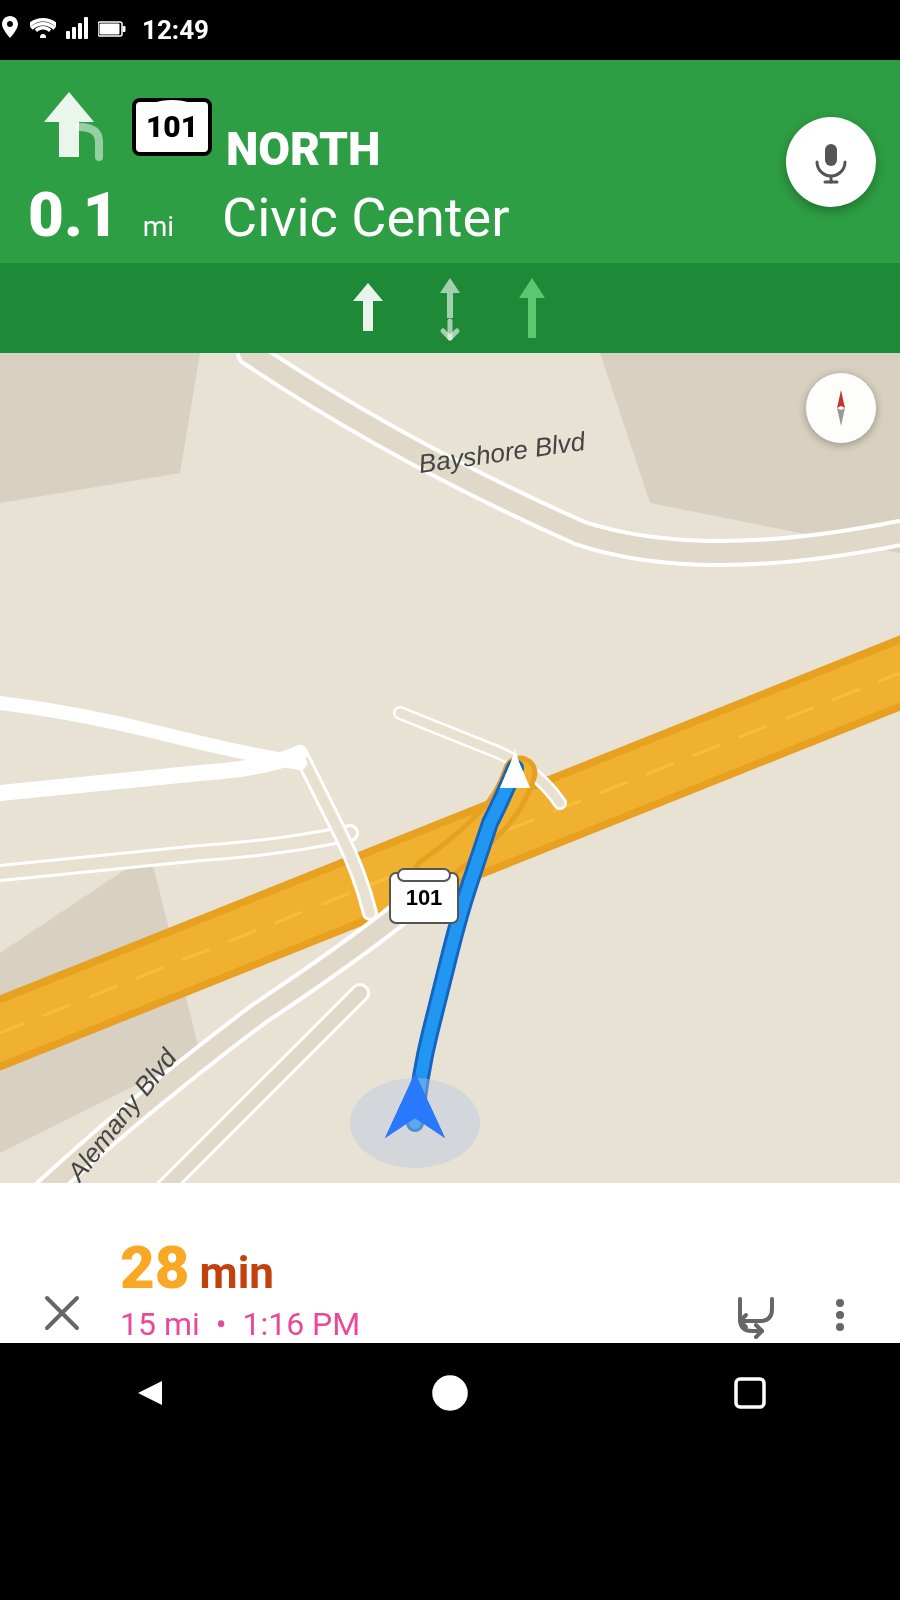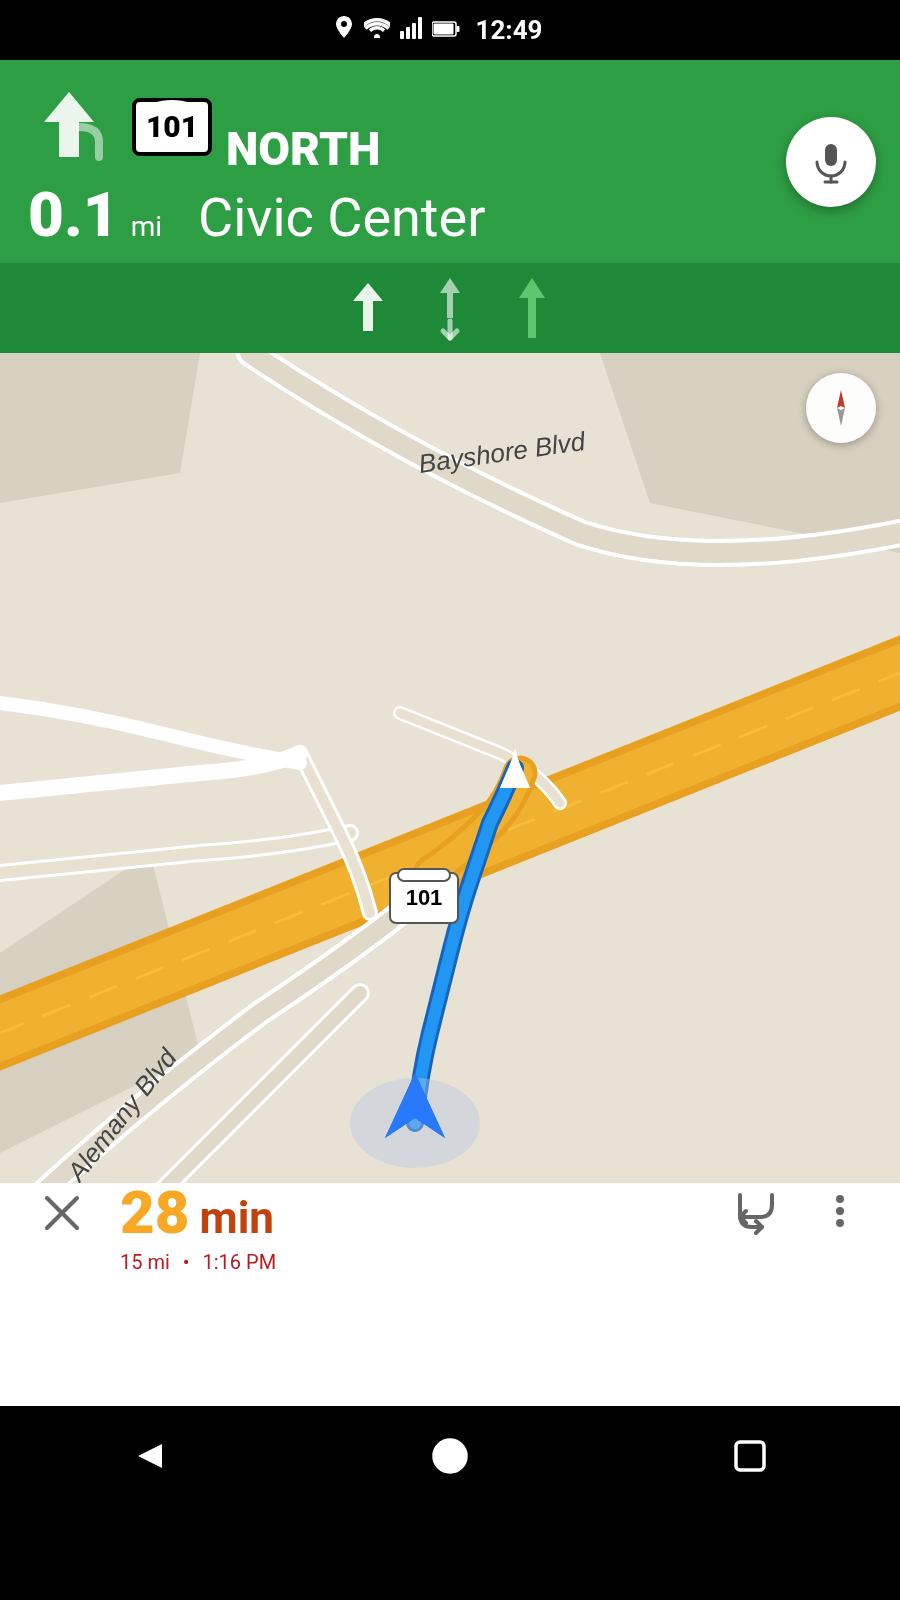--- a/index.html
+++ b/index.html
@@ -12,21 +12,21 @@
       position: relative;
     }
 
     
     #status-bar {
       width: 100%;
       height: 60px;
       background: #000;
       display: flex;
       align-items: center;
-      justify-content: center;
+      justify-content: flex-start;
       padding-right: 24px;
       gap: 10px;
       position: relative;
       z-index: 100;
     }
     .status-icon {
       color: #fff;
       font-size: 20px;
     }
     #time-display {
@@ -91,21 +91,21 @@
     #route-direction {
       font-size: 46px;
       font-weight: 900;
       color: #fff;
       text-transform: uppercase;
       margin-top: 44px;
     }
     #nav-distance-row {
       display: flex;
       align-items: baseline;
-      gap: 12px;
+      gap: 24px;
       padding-left: 4px;
     }
     #distance-number {
       font-size: 62px;
       font-weight: 900;
       color: #fff;
       line-height: 1;
     }
     #distance-unit {
       font-size: 28px;
@@ -183,24 +183,24 @@
       align-items: center;
       justify-content: center;
       box-shadow: 0 2px 8px rgba(0,0,0,0.3);
       cursor: pointer;
       z-index: 50;
     }
 
     
     #bottom-panel {
       width: 100%;
-      height: 223px;
+      height: 160px;
       background: #fff;
       display: flex;
-      align-items: flex-start;
+      align-items: flex-end;
       padding: 0 32px;
       position: relative;
       z-index: 90;
     }
     #close-button {
       width: 60px;
       height: 60px;
       display: flex;
       align-items: center;
       justify-content: center;
@@ -228,22 +228,22 @@
       font-weight: 900;
       color: #F9A825;
       line-height: 1;
     }
     #eta-min-label {
       font-size: 44px;
       font-weight: 700;
       color: #c2410c;
     }
     #eta-details {
-      font-size: 20px;
-      color: #b91c1c;
+      font-size: 32px;
+      color: #ec4899;
     }
     #panel-actions {
       display: flex;
       align-items: center;
       gap: 28px;
     }
     .panel-icon-btn {
       width: 56px;
       height: 56px;
       display: flex;

